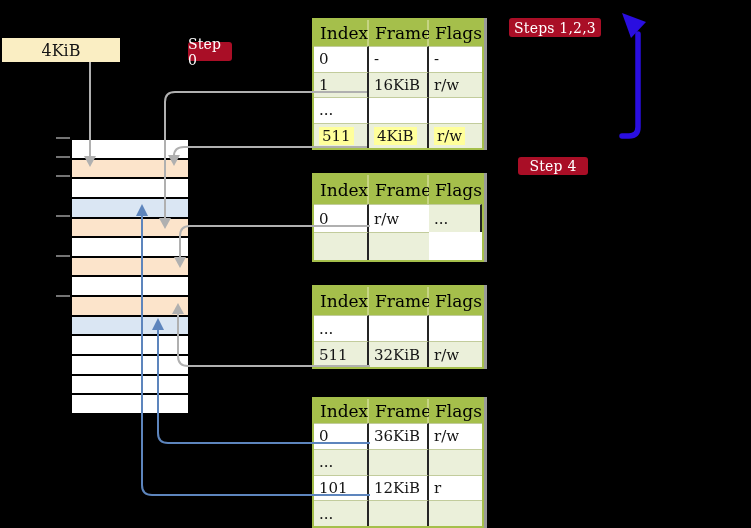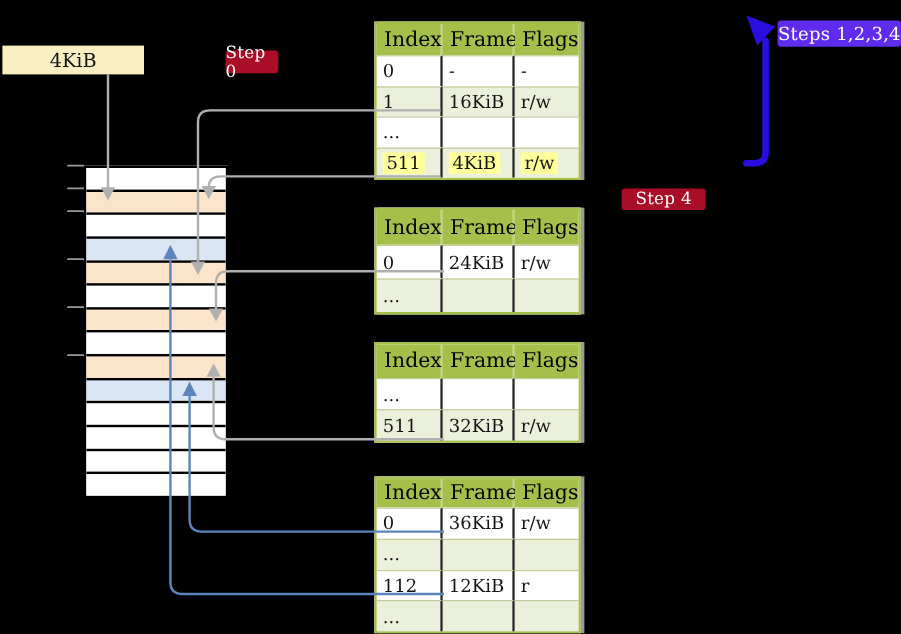--- a/index.html
+++ b/index.html
@@ -73,21 +73,21 @@
   .tick     { stroke:#9b9b9b; stroke-width:1.5; fill:none; }
 </style>
 </head>
 <body>
 
 <div class="canvas">
 
   <div class="mem-label">4KiB</div>
 
   <div class="badge red b-step0">Step 0</div>
-  <div class="badge violet b-steps1234">Steps 1,2,3,4</div>
+  <div class="badge red b-steps123">Steps 1,2,3</div>
   <div class="badge red b-step4">Step 4</div>
 
   <div class="memory">
       <div class="mrow white"></div>
       <div class="mrow peach"></div>
       <div class="mrow white"></div>
       <div class="mrow blue"></div>
       <div class="mrow peach"></div>
       <div class="mrow white"></div>
       <div class="mrow peach"></div>
@@ -121,21 +121,20 @@
       </div>
       <div class="td col2 shaded">
         <span class="hl">r/w</span>
       </div>
     </div>
   <div class="ptable t2">
       <div class="th col0">Index</div>
       <div class="th col1">Frame</div>
       <div class="th col2">Flags</div>
       <div class="td col0">0</div>
-      <div class="td col1">24KiB</div>
       <div class="td col2">r/w</div>
       <div class="td col0 shaded">...</div>
       <div class="td col1 shaded"></div>
       <div class="td col2 shaded"></div>
     </div>
   <div class="ptable t3">
       <div class="th col0">Index</div>
       <div class="th col1">Frame</div>
       <div class="th col2">Flags</div>
       <div class="td col0">...</div>
@@ -148,21 +147,21 @@
   <div class="ptable t4">
       <div class="th col0">Index</div>
       <div class="th col1">Frame</div>
       <div class="th col2">Flags</div>
       <div class="td col0">0</div>
       <div class="td col1">36KiB</div>
       <div class="td col2">r/w</div>
       <div class="td col0 shaded">...</div>
       <div class="td col1 shaded"></div>
       <div class="td col2 shaded"></div>
-      <div class="td col0">112</div>
+      <div class="td col0">101</div>
       <div class="td col1">12KiB</div>
       <div class="td col2">r</div>
       <div class="td col0 shaded">...</div>
       <div class="td col1 shaded"></div>
       <div class="td col2 shaded"></div>
     </div>
 
   <svg class="overlay" width="751" height="528" viewBox="0 0 751 528">
 
     <path class="tick" d="M56,138 H70 M56,157 H70 M56,176 H70 M56,216 H70 M56,256 H70 M56,296 H70"></path>

